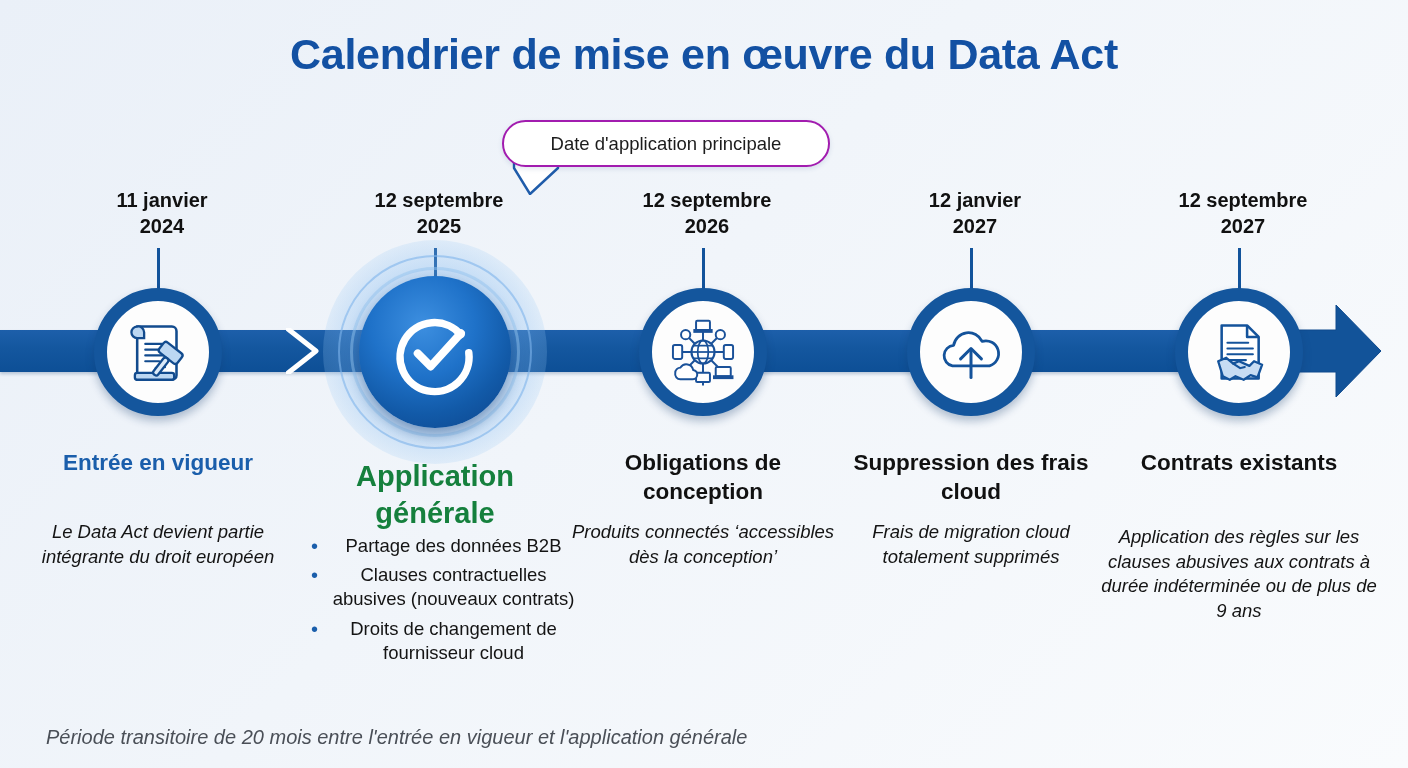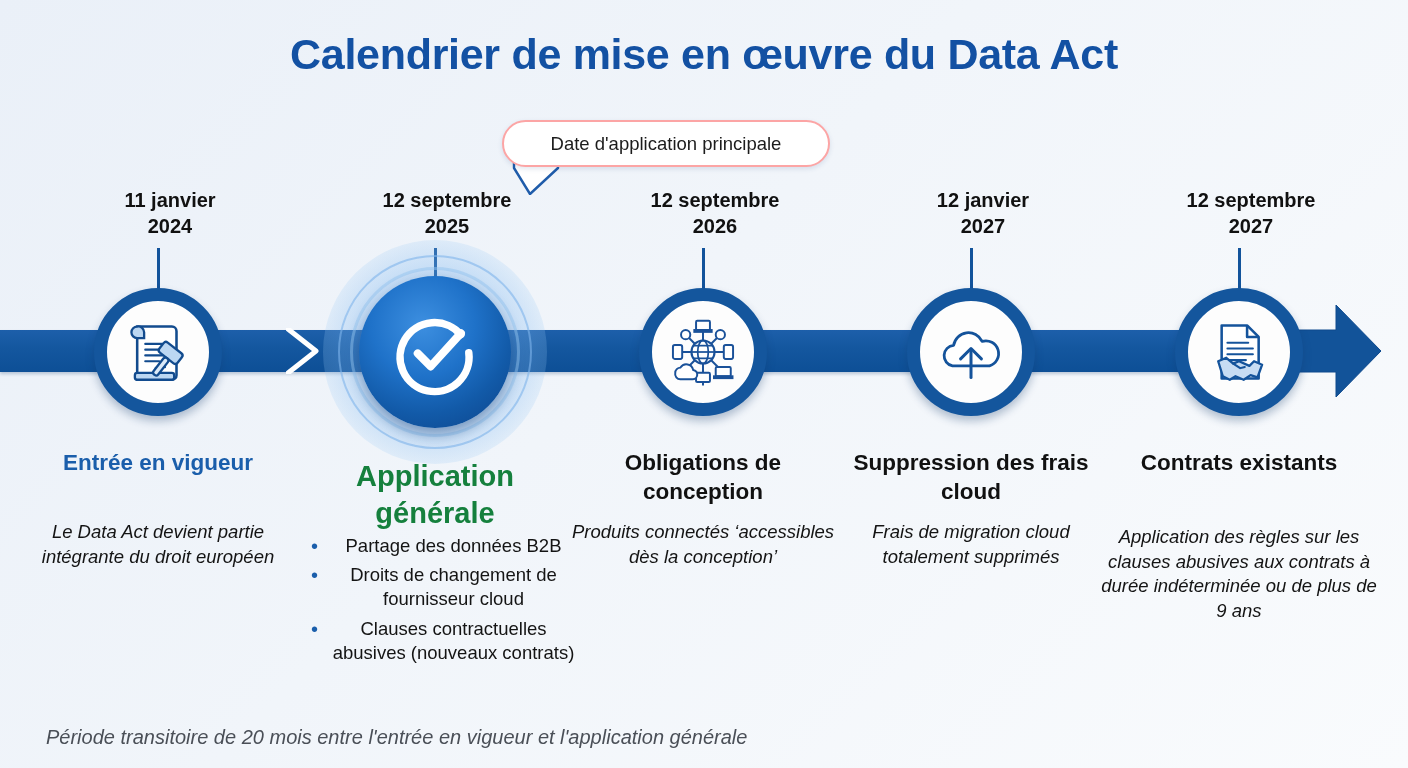--- a/index.html
+++ b/index.html
@@ -13,40 +13,40 @@
 
   
   .title {
     position:absolute; top:30px; left:0; width:1408px; text-align:center;
     font-size:43px; font-weight:bold; color:#1351a3; letter-spacing:-.3px;
   }
 
   
   .callout {
     position:absolute; left:502px; top:120px; width:328px; height:47px;
-    border:2px solid #fca5a5; border-radius:24px; background:#ffffff;
+    border:2px solid #a21caf; border-radius:24px; background:#ffffff;
     display:flex; align-items:center; justify-content:center;
     font-size:18.5px; color:#1c1c1c;
     box-shadow:0 2px 5px rgba(30,70,130,.13);
   }
   .callout-tail { position:absolute; left:500px; top:150px; width:60px; height:45px; }
 
   
   .bar {
     position:absolute; left:0; top:330px; width:1300px; height:42px;
     background:linear-gradient(180deg,#1d5faa 0%,#14579f 42%,#0d4f96 100%);
     box-shadow:0 2px 3px rgba(20,60,110,.25);
   }
   .arrowhead { position:absolute; left:1278px; top:300px; width:105px; height:102px; }
   .chevron   { position:absolute; left:286px; top:328px; width:34px; height:46px; }
 
   
   .col { position:absolute; top:0; width:268px; text-align:center; }
   .date {
-    position:absolute; top:188px; left:12px; width:268px;
+    position:absolute; top:188px; left:4px; width:268px;
     font-size:20px; font-weight:bold; color:#111; line-height:1.28;
   }
   .stem { position:absolute; top:248px; left:133px; width:2.5px; height:42px; background:#12539b; }
 
   .node {
     position:absolute; top:288px; left:70px; width:128px; height:128px;
     border-radius:50%;
     background:#fdfdfd;
     border:13px solid #14569d;
     box-shadow:0 5px 9px rgba(18,55,105,.30);
@@ -175,22 +175,22 @@
       <div class="node-core">
         <svg viewBox="0 0 64 64">
           <path d="M50 20 a24 24 0 1 0 5.5 12.5" fill="none" stroke="#ffffff" stroke-width="5.2" stroke-linecap="round"></path>
           <path d="M20 33 L29 42 L50 19" fill="none" stroke="#ffffff" stroke-width="5.6" stroke-linecap="round" stroke-linejoin="round"></path>
         </svg>
       </div>
     </div>
     <div class="heading blue large">Application générale</div>
     <ul class="bullets">
       <li>Partage des données B2B</li>
+      <li>Clauses contractuelles abusives (nouveaux contrats)</li>
       <li>Droits de changement de fournisseur cloud</li>
-      <li>Clauses contractuelles abusives (nouveaux contrats)</li>
     </ul>
   </div>
 
   <div class="col" style="left:569px;">
     <div class="date">
       <span>12 septembre</span><br>
       <span>2026</span>
     </div>
     <div class="stem"></div>
     <div class="node">

